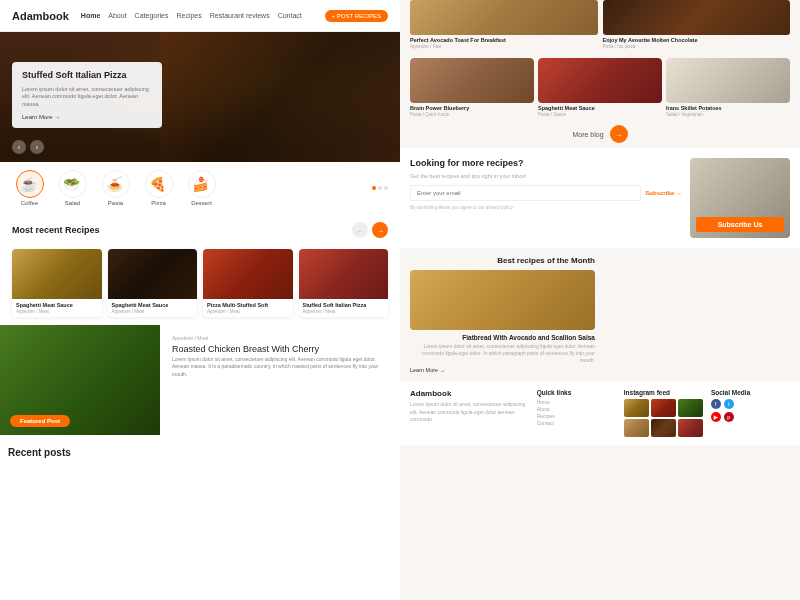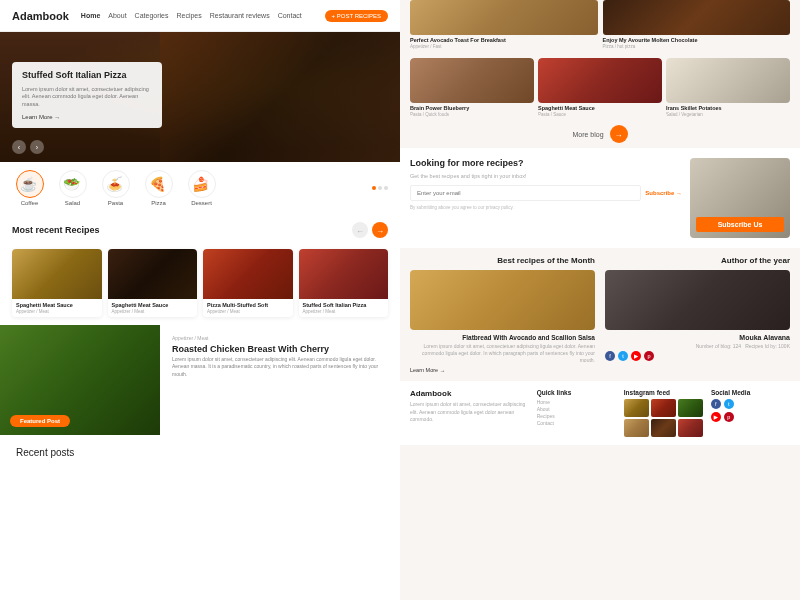--- a/index.html
+++ b/index.html
@@ -257,36 +257,36 @@
       padding: 10px 12px;
       flex: 1;
     }
     .featured-tag {
       font-size: 5px;
       color: #aaa;
       margin-bottom: 3px;
     }
     .featured-title {
       font-size: 9px;
-      font-weight: 700;
+      font-weight: 400;
       color: #222;
       line-height: 1.3;
     }
     .featured-desc {
       font-size: 5px;
       color: #888;
       line-height: 1.5;
     }
 
     
     .recent-posts-label {
       font-size: 10px;
-      font-weight: 400;
-      color: #222;
-      padding: 6px 16px 3px;
+      font-weight: 700;
+      color: #222;
+      padding: 6px 8px 3px;
       background: #fff;
     }
 
     
     .right-top-imgs {
       display: grid;
       grid-template-columns: 1fr 1fr 1fr;
       gap: 4px;
       padding: 6px 10px 3px;
       background: #f9f5f2;
@@ -732,37 +732,20 @@
     <div>
       <div class="best-title">Best recipes of the Month</div>
       <div class="best-img food-pancake"></div>
       <div class="best-food-title">Flatbread With Avocado and Scallion Salsa</div>
       <div class="best-desc">Lorem ipsum dolor sit amet, consectetuer adipiscing ligula eget dolor. Aenean commodo ligula eget dolor. In which paragraph parts of sentences fly into your mouth.</div>
       <div class="learn-more">
         <span>Learn More →</span>
       </div>
     </div>
 
-    <div>
-      <div class="best-title">Author of the year</div>
-      <div class="author-img food-woman"></div>
-      <div class="author-name">Mouka Alavana</div>
-      <div class="author-stats">
-        <span>Number of blog: </span>
-        <span>124</span>
-        <span> &nbsp; Recipes Id by: </span>
-        <span>100K</span>
-      </div>
-      <div class="author-social">
-        <div class="social-icon si-fb">f</div>
-        <div class="social-icon si-tw">t</div>
-        <div class="social-icon si-yt">▶</div>
-        <div class="social-icon si-pi">p</div>
-      </div>
-    </div>
   </div>
 
   <div class="footer">
     <div>
       <div class="footer-brand">Adambook</div>
       <div class="footer-desc">Lorem ipsum dolor sit amet, consectetuer adipiscing elit. Aenean commodo ligula eget dolor aenean commodo.</div>
     </div>
     <div>
       <div class="footer-col-title">Quick links</div>
       <div class="footer-link">Home</div>

